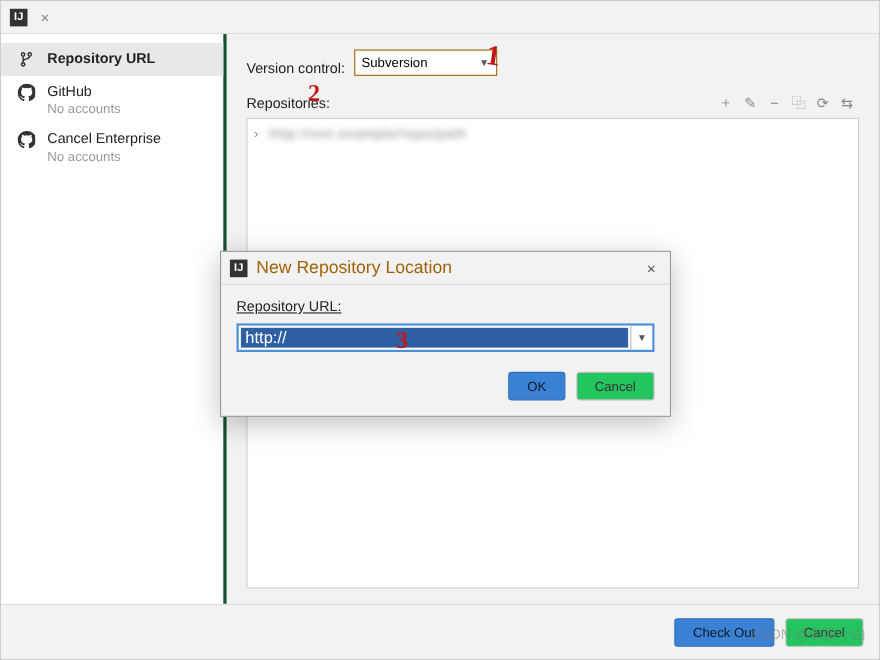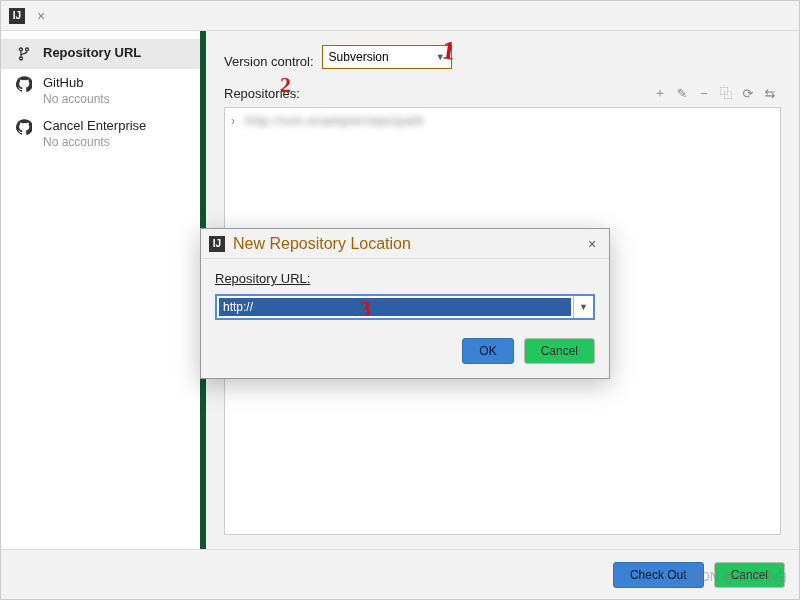--- a/index.html
+++ b/index.html
@@ -3,21 +3,21 @@
   <meta charset="utf-8">
   <style>
     * { box-sizing: border-box; margin: 0; padding: 0; font-family: "Segoe UI", Arial, sans-serif; }
     body { width: 800px; height: 600px; background: #f2f2f2; position: relative; overflow: hidden; }
     .window { width: 800px; height: 600px; background: #f2f2f2; border: 1px solid #ccc; display: flex; flex-direction: column; }
     .titlebar { height: 30px; background: #f2f2f2; border-bottom: 1px solid #ddd; display: flex; align-items: center; padding: 0 8px; }
     .titlebar .app-icon { width: 16px; height: 16px; background: #333; display: inline-flex; align-items: center; justify-content: center; color: #fff; font-size: 10px; font-weight: bold; margin-right: 8px; }
     .titlebar .title { font-size: 12px; color: #333; flex: 1; }
     .titlebar .close { width: 16px; height: 16px; color: #888; font-size: 14px; cursor: pointer; text-align: center; }
     .body { flex: 1; display: flex; }
-    .sidebar { width: 205px; background: #fff; border-right: 6px solid #14532d; padding: 8px 0; }
+    .sidebar { width: 205px; background: #fff; border-right: 3px solid #14532d; padding: 8px 0; }
     .sidebar-item { padding: 6px 14px 6px 14px; display: flex; align-items: flex-start; gap: 10px; cursor: pointer; }
     .sidebar-item.selected { background: #e8e8e8; }
     .sidebar-item .icon { width: 18px; height: 18px; flex-shrink: 0; display:flex; align-items:center; justify-content:center;}
     .sidebar-item .labels { display: flex; flex-direction: column; }
     .sidebar-item .label { font-size: 13px; color: #222; }
     .sidebar-item.selected .label { font-weight: bold; }
     .sidebar-item .sublabel { font-size: 12px; color: #999; margin-top: 2px; }
     .main { flex: 1; padding: 14px 18px; display: flex; flex-direction: column; }
     .vc-row { display: flex; align-items: flex-end; gap: 8px; margin-bottom: 14px; }
     .vc-row label { font-size: 13px; color: #222; }
@@ -36,21 +36,21 @@
     .watermark { position: absolute; right: 12px; bottom: 14px; font-size: 13px; color: rgba(120,120,120,0.5); pointer-events: none; }
     
     .dialog { position: absolute; left: 200px; top: 228px; width: 410px; background: #f2f2f2; border: 1px solid #999; box-shadow: 0 6px 24px rgba(0,0,0,0.25); display: flex; flex-direction: column; }
     .dialog .dtitle { height: 30px; display: flex; align-items: center; padding: 0 8px; border-bottom: 1px solid #ddd; }
     .dialog .dtitle .app-icon { width: 16px; height: 16px; background: #333; color: #fff; font-size: 10px; font-weight: bold; display: inline-flex; align-items: center; justify-content: center; margin-right: 8px; }
     .dialog .dtitle .t { font-size: 16px; color: #a16207; flex: 1; }
     .dialog .dtitle .x { font-size: 14px; color: #555; cursor: pointer; width: 18px; text-align: center; }
     .dialog .dbody { padding: 12px 14px 8px; }
     .dialog .dbody label { font-size: 13px; color: #222; display: block; margin-bottom: 8px; text-decoration: underline; }
     .url-field { display: flex; border: 2px solid #4c8fd6; background: #fff; height: 26px; }
-    .url-field input { flex: 1; border: none; outline: none; padding: 0 4px; font-size: 12px; background: #2f5fa3; color: #fff; margin: 2px; }
+    .url-field input { flex: 1; border: none; outline: none; padding: 0 4px; font-size: 15px; background: #2f5fa3; color: #fff; margin: 2px; }
     .url-field input::selection { background: #2f5fa3; color: #fff; }
     .url-field .dd { width: 20px; border-left: 1px solid #bbb; display: flex; align-items: center; justify-content: center; font-size: 9px; color: #555; }
     .dialog .dfoot { display: flex; justify-content: flex-end; gap: 10px; padding: 10px 14px 14px; }
     
     .anno { position: absolute; color: #c21818; font-family: "Comic Sans MS", cursive; font-size: 22px; pointer-events: none; font-weight: bold; }
     .anno1 { left: 442px; top: 36px; font-size: 26px; transform: rotate(8deg); }
     .anno2 { left: 280px; top: 72px; }
     .anno3 { left: 360px; top: 296px; }
   </style>
 </head>

